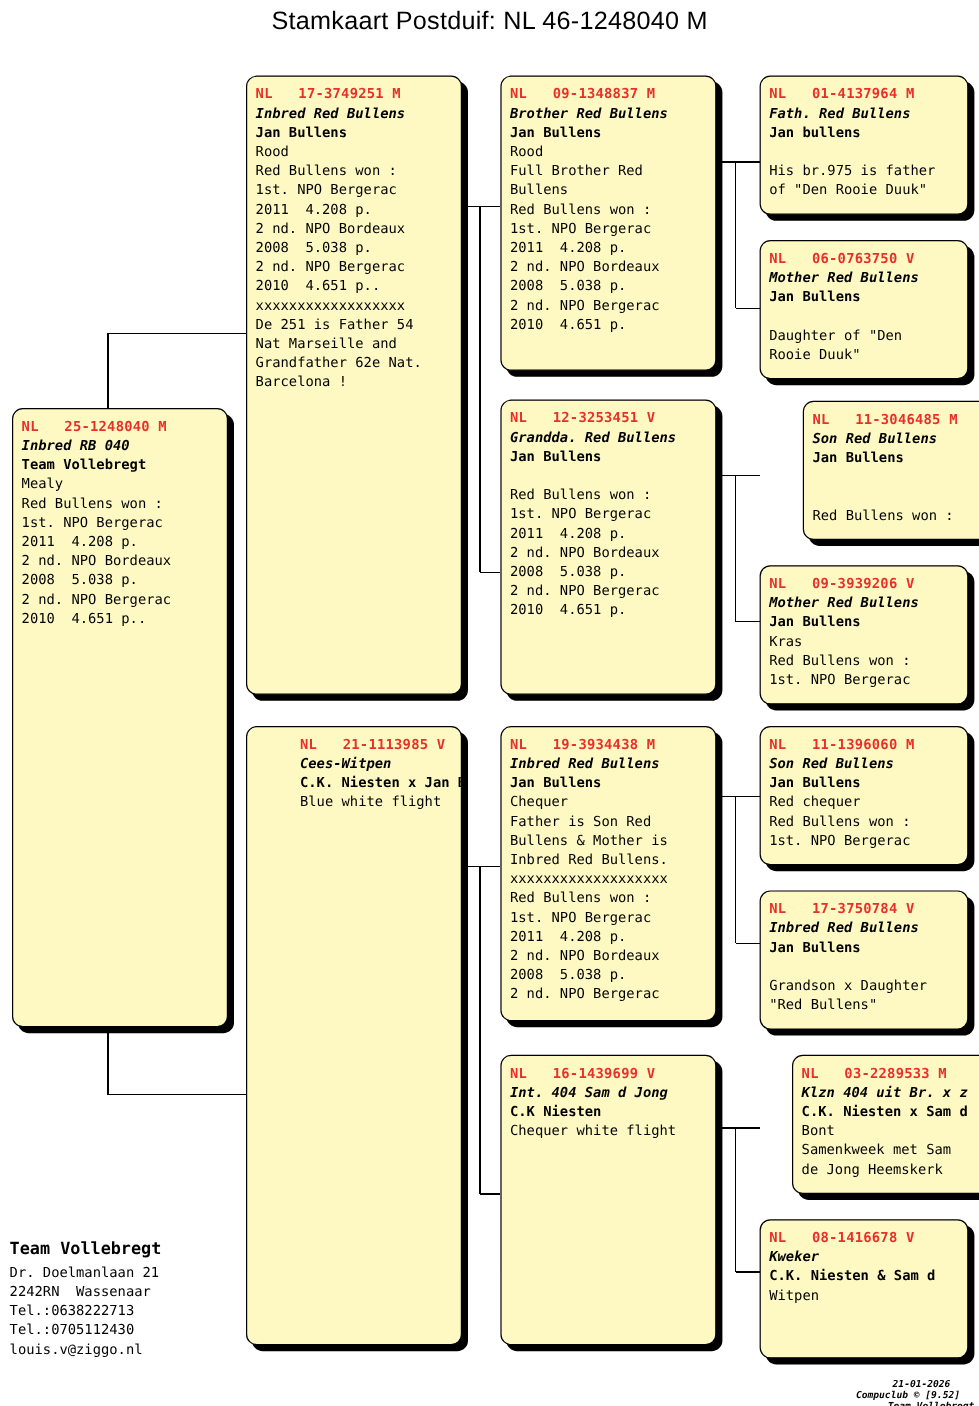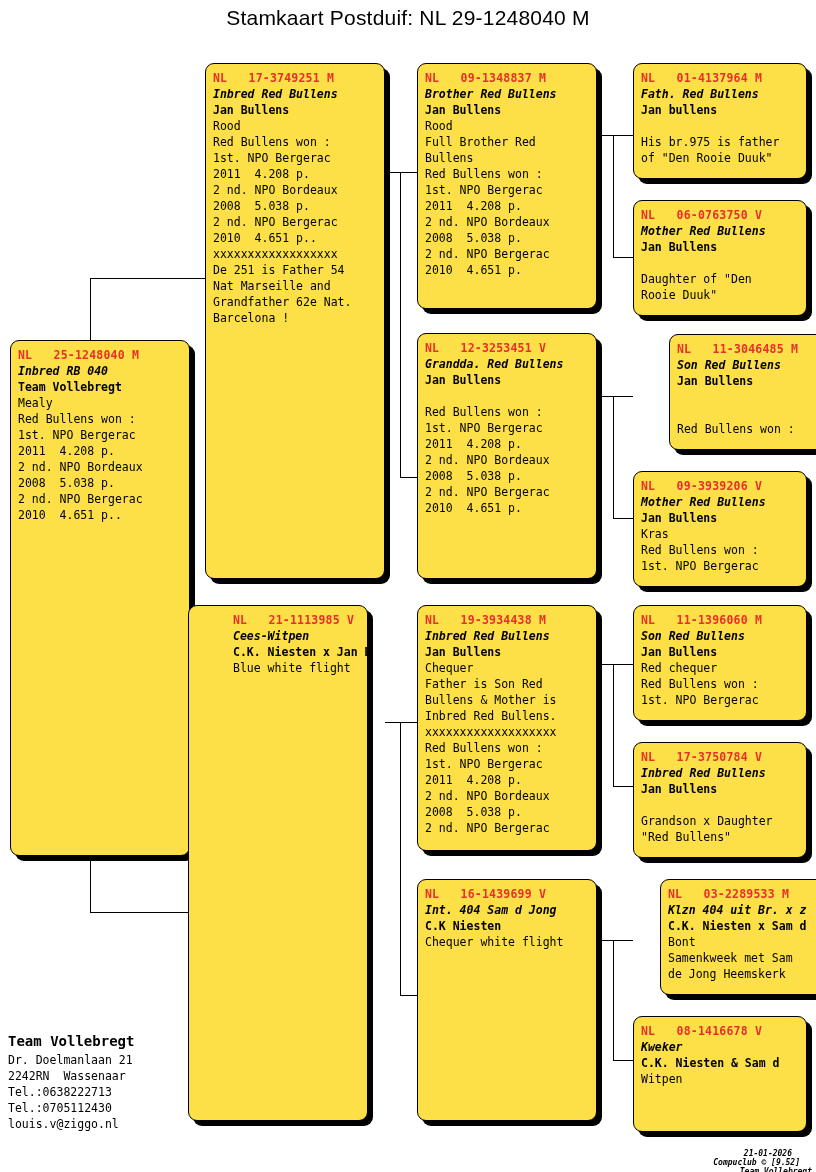--- a/index.html
+++ b/index.html
@@ -34,21 +34,21 @@
     position: absolute;
     left: 0; top: 0;
     width: 816px; height: 1172px;
     pointer-events: none;
   }
 
   
   .card {
     position: absolute;
     box-sizing: border-box;
-    background: #fde047;
+    background: #fef9c3;
     border: 1px solid #000000;
     border-radius: 9px;
     box-shadow: 5px 5px 0 0 #000000;
     padding: 6px 0 4px 7px;
     overflow: hidden;
   }
   .card .ring {
     color: #e8302a;
     font-weight: bold;
     font-size: 11.5px;
@@ -113,21 +113,21 @@
     color: #000;
     white-space: pre;
   }
   .credits span { display: inline-block; }
   .credits .c-date { margin-right: 20px; }
   .credits .c-app  { margin-right: 12px; text-align: center; }
 </style>
 </head>
 <body>
 
-<div class="page-title">Stamkaart Postduif: NL  29-1248040 M</div>
+<div class="page-title">Stamkaart Postduif: NL  46-1248040 M</div>
 
 <svg class="lines" viewBox="0 0 816 1172" width="816" height="1172">
   <g stroke="#000000" stroke-width="1" fill="none" shape-rendering="crispEdges">
 
     <path d="M90,340 L90,278 L205,278"></path>
 
     <path d="M90,856 L90,912 L205,912"></path>
 
     <path d="M385,172 L400,172 L400,477"></path>
     <path d="M400,172 L417,172"></path>
@@ -181,21 +181,21 @@
   <div class="line">2008  5.038 p.</div>
   <div class="line">2 nd. NPO Bergerac</div>
   <div class="line">2010  4.651 p..</div>
   <div class="line">xxxxxxxxxxxxxxxxxx</div>
   <div class="line">De 251 is Father 54</div>
   <div class="line">Nat Marseille and</div>
   <div class="line">Grandfather 62e Nat.</div>
   <div class="line">Barcelona !</div>
 </div>
 
-<div class="card" style="left:188px; top:605px; width:180px; height:516px;padding-left:44px;">
+<div class="card" style="left:205px; top:605px; width:180px; height:516px;padding-left:44px;">
   <div class="ring">NL   21-1113985 V</div>
   <div class="strain">Cees-Witpen</div>
   <div class="owner">C.K. Niesten x Jan B</div>
   <div class="line">Blue white flight</div>
 </div>
 
 <div class="card" style="left:417px; top:63px; width:180px; height:246px;">
   <div class="ring">NL   09-1348837 M</div>
   <div class="strain">Brother Red Bullens</div>
   <div class="owner">Jan Bullens</div>

